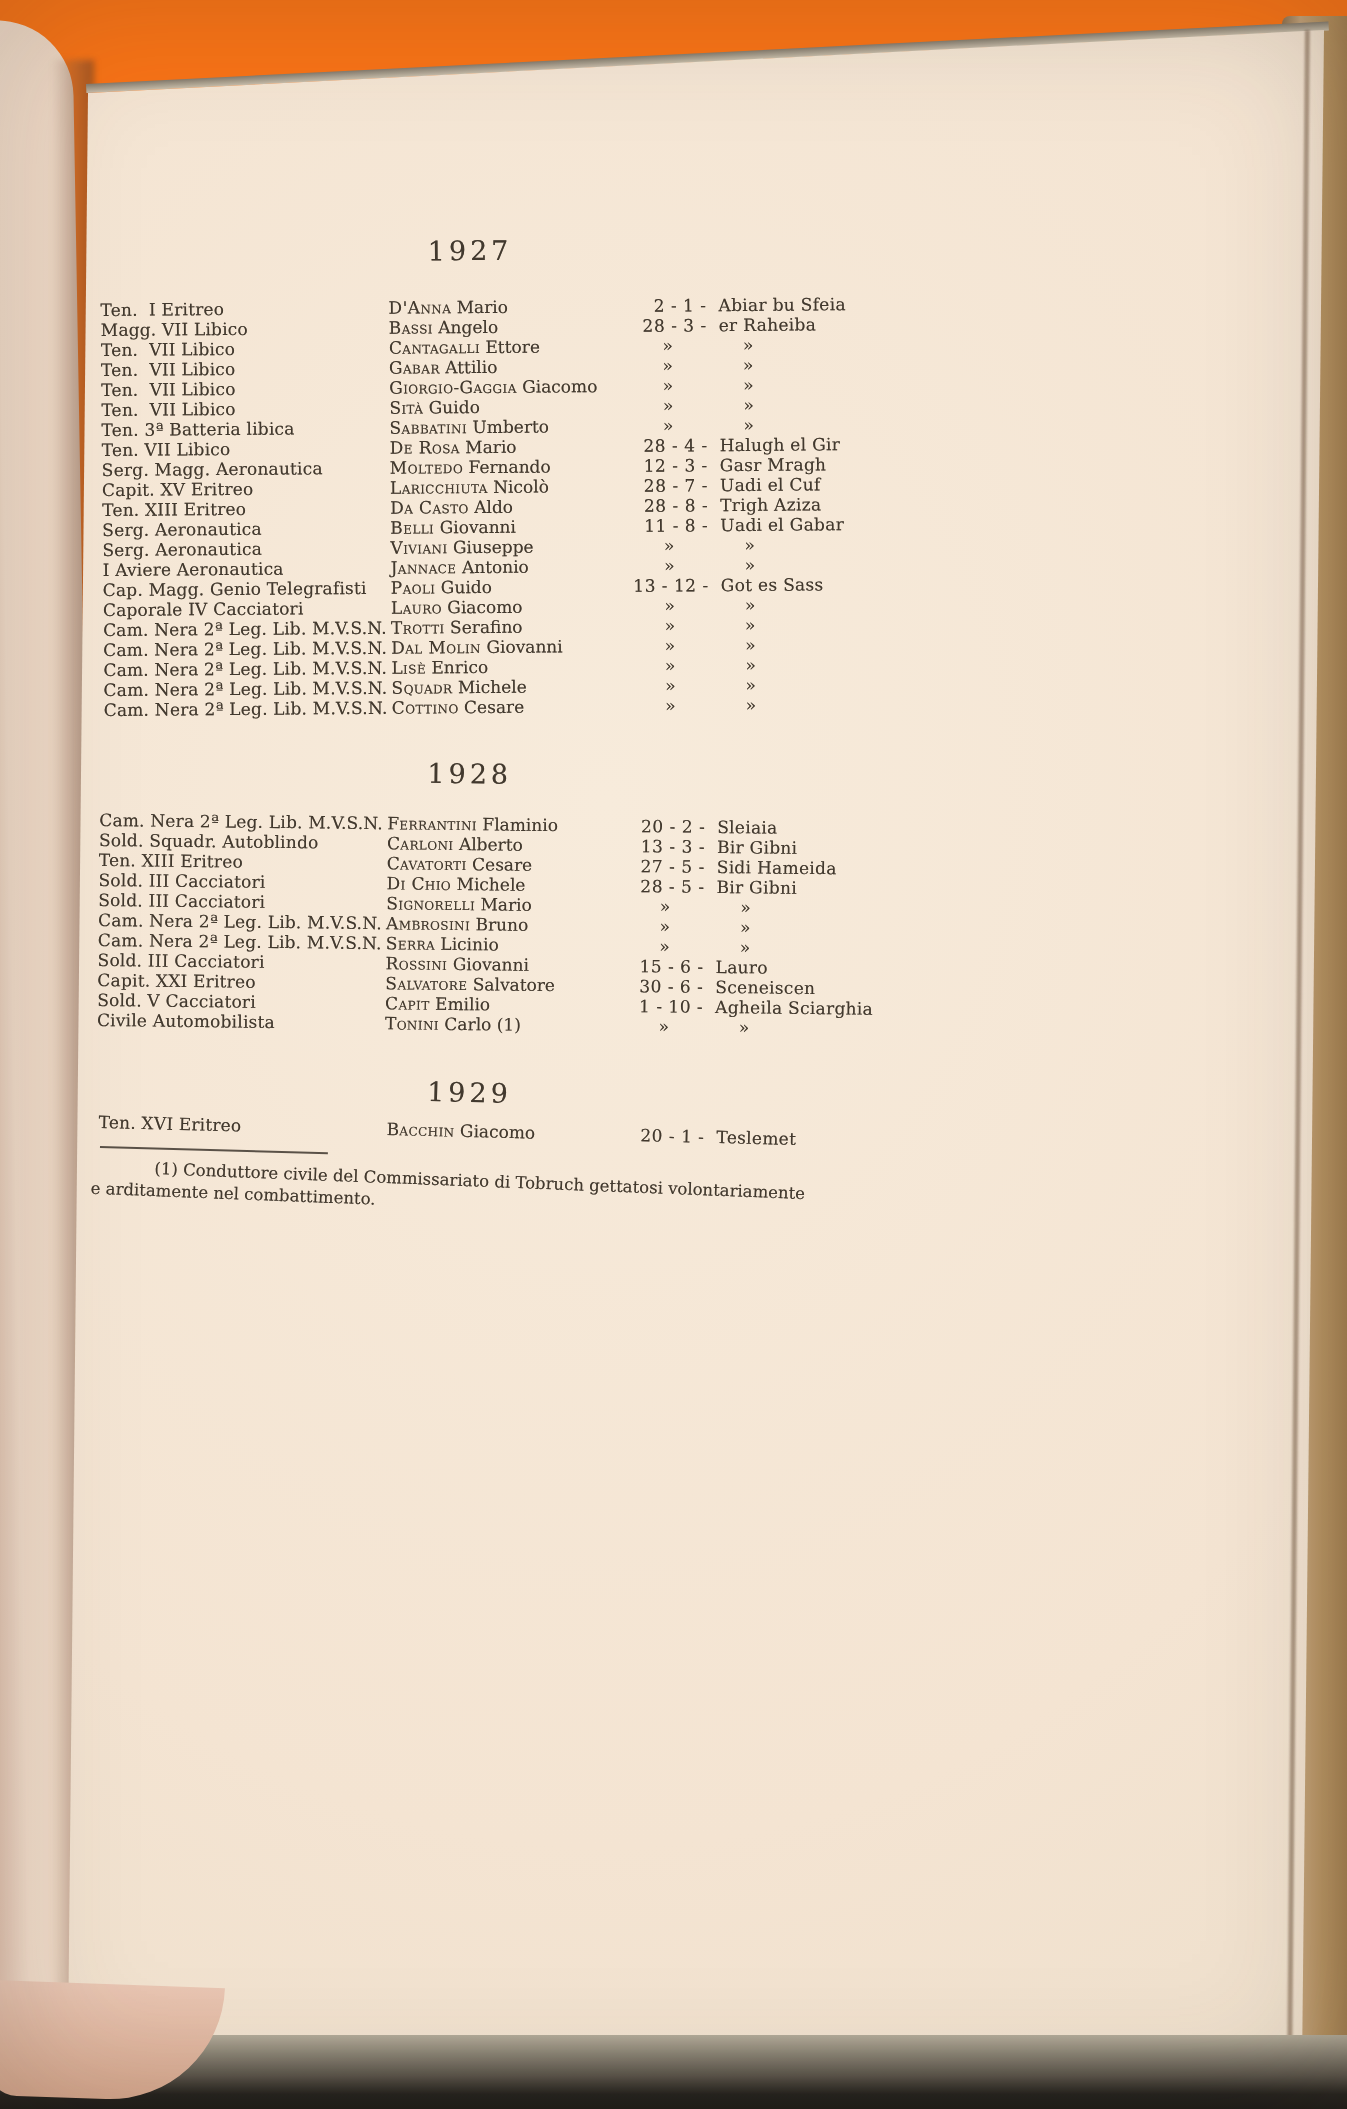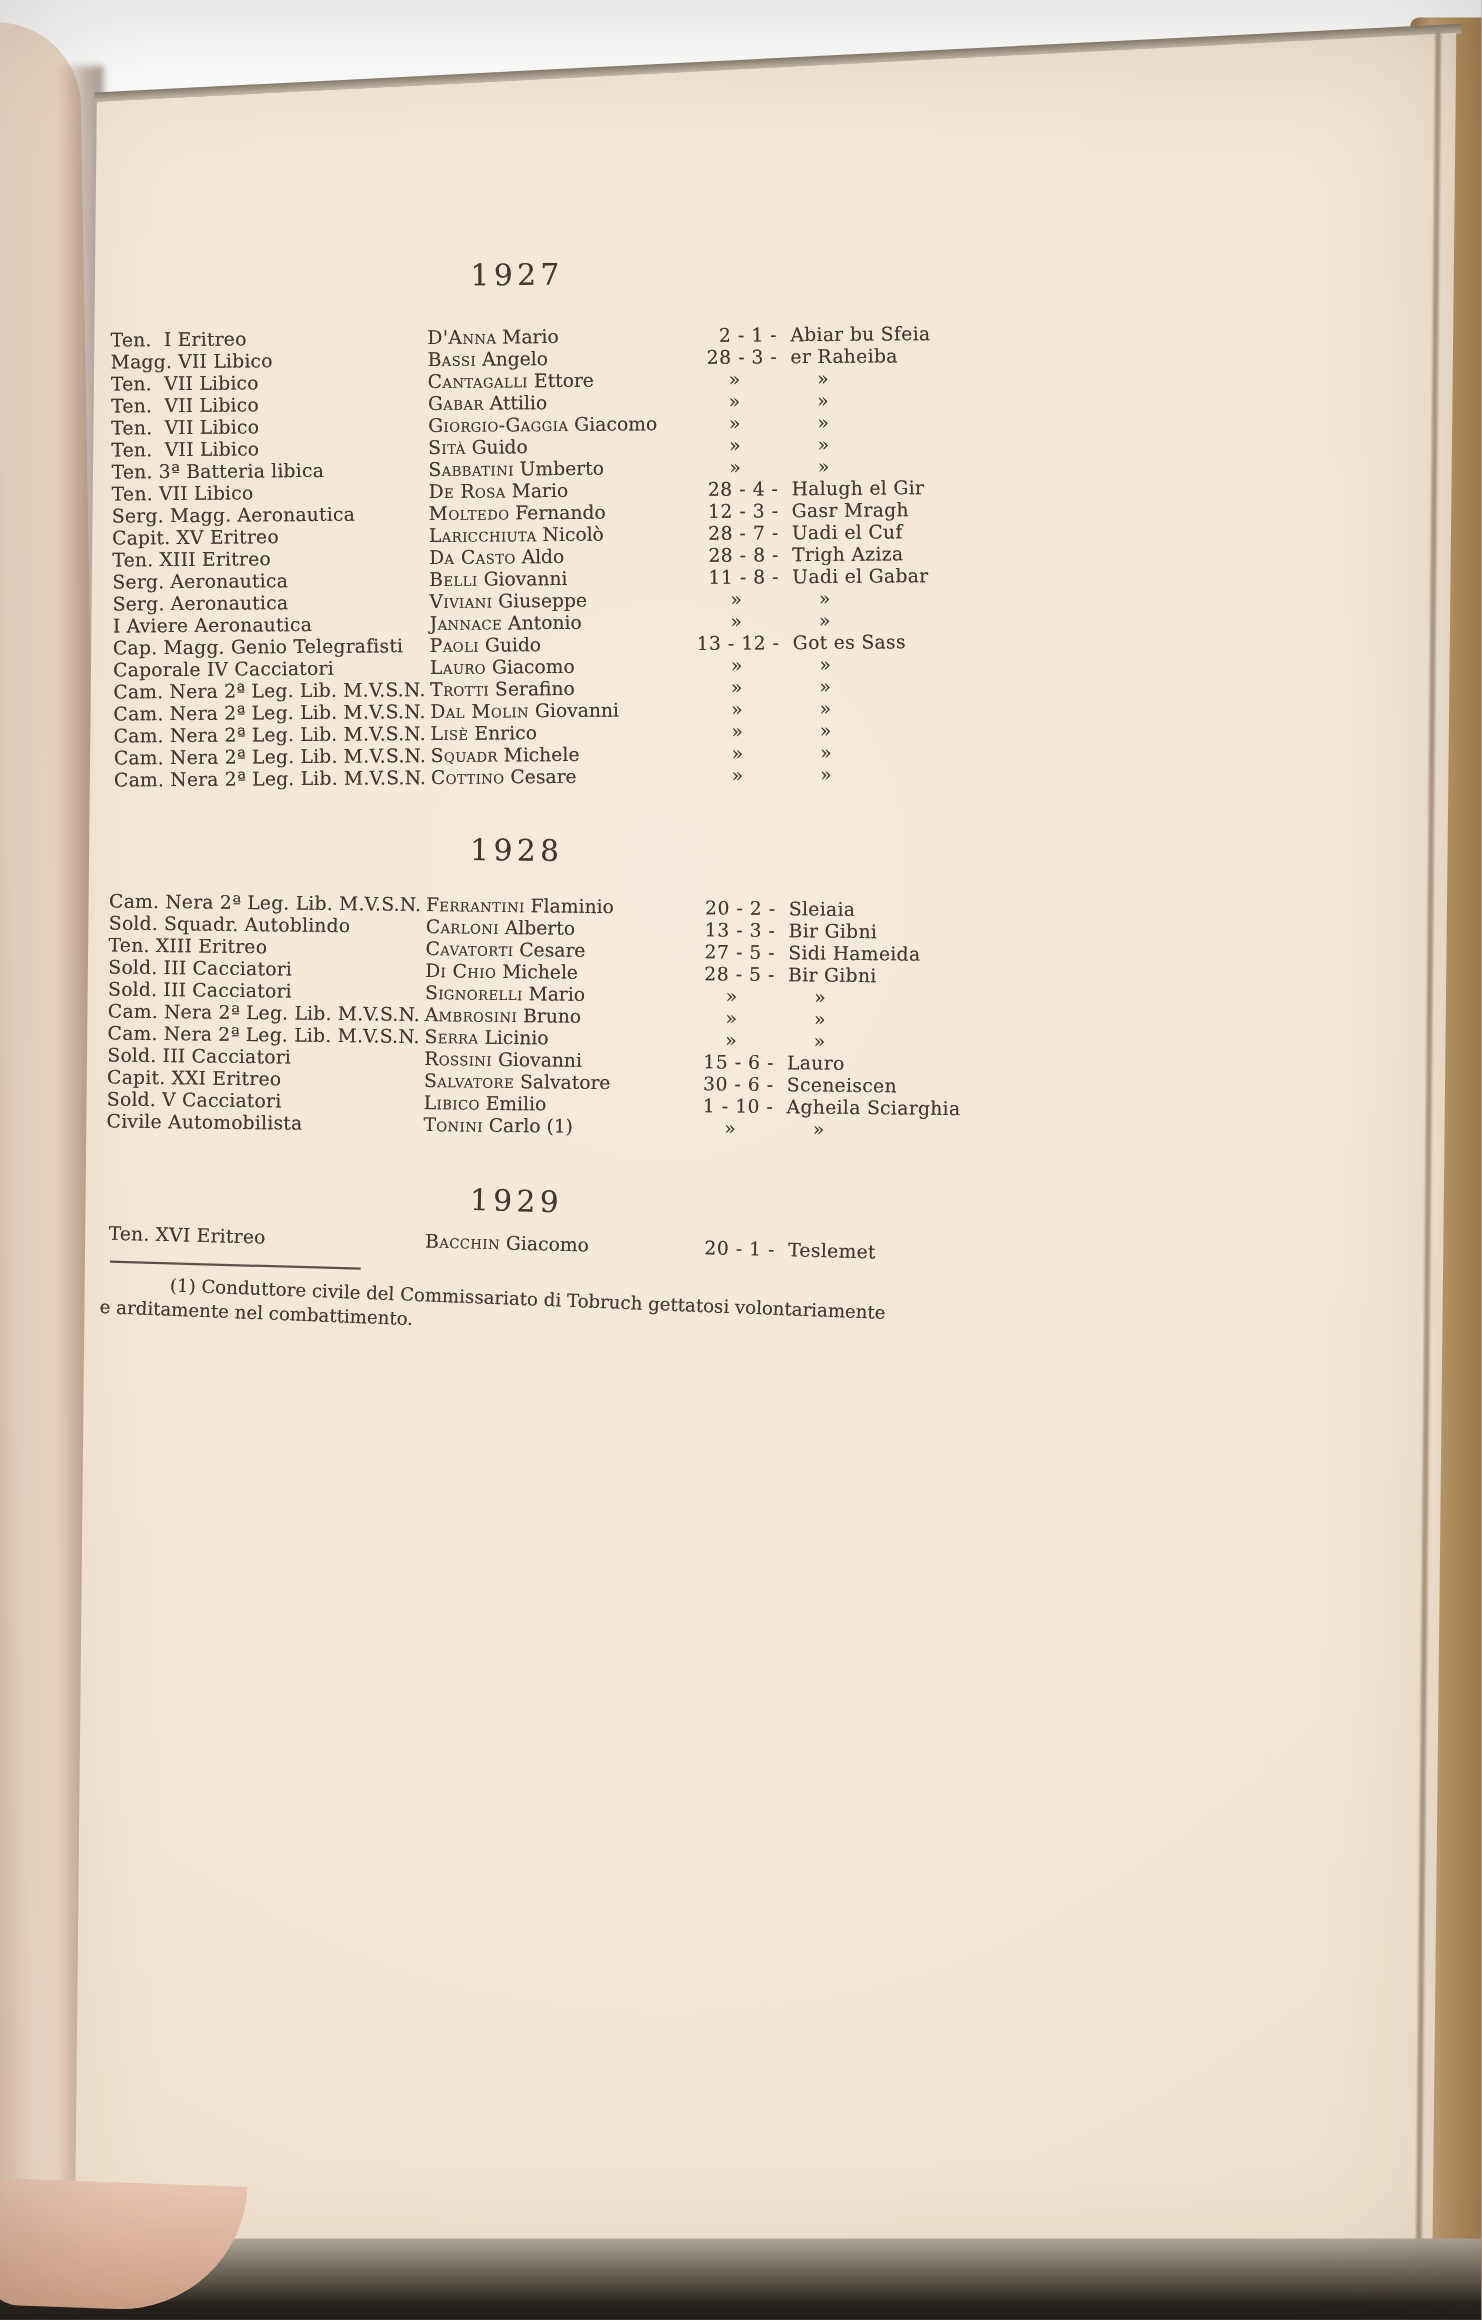--- a/index.html
+++ b/index.html
@@ -1,18 +1,18 @@
 <!DOCTYPE html>
 <html><head>
 <meta charset="utf-8">
 <style>
   html,body { margin:0; padding:0; background:#9a968a; }
   #photo {
     position:relative; width:1347px; height:2109px; overflow:hidden;
-    background:#ffffff;
+    background:#f97316;
     font-family:"DejaVu Serif","Liberation Serif",serif;
   }
   
   .right-block {
     position:absolute; left:1282px; top:16px; width:70px; height:2064px;
     background:linear-gradient(90deg,#8e7251 0%,#c3a279 26%,#b4905f 60%,#a07c4e 100%);
     border-radius:8px 2px 0 0;
   }
   .behind-left {
     position:absolute; left:-34px; top:20px; width:124px; height:2040px;
@@ -285,21 +285,21 @@
             <span class="cell cell-place">Lauro</span>
           </div>
           <div class="row">
             <span class="cell cell-rank">Capit. XXI Eritreo</span>
             <span class="cell cell-name"><span class="surname">Salvatore</span> Salvatore</span>
             <span class="cell cell-date">30 - 6 -</span>
             <span class="cell cell-place">Sceneiscen</span>
           </div>
           <div class="row">
             <span class="cell cell-rank">Sold. V Cacciatori</span>
-            <span class="cell cell-name"><span class="surname">Libico</span> Emilio</span>
+            <span class="cell cell-name"><span class="surname">Capit</span> Emilio</span>
             <span class="cell cell-date">1 - 10 -</span>
             <span class="cell cell-place">Agheila Sciarghia</span>
           </div>
           <div class="row ditto">
             <span class="cell cell-rank">Civile Automobilista</span>
             <span class="cell cell-name"><span class="surname">Tonini</span> Carlo (1)</span>
             <span class="cell cell-date">»</span>
             <span class="cell cell-place">»</span>
           </div>
         </div>

